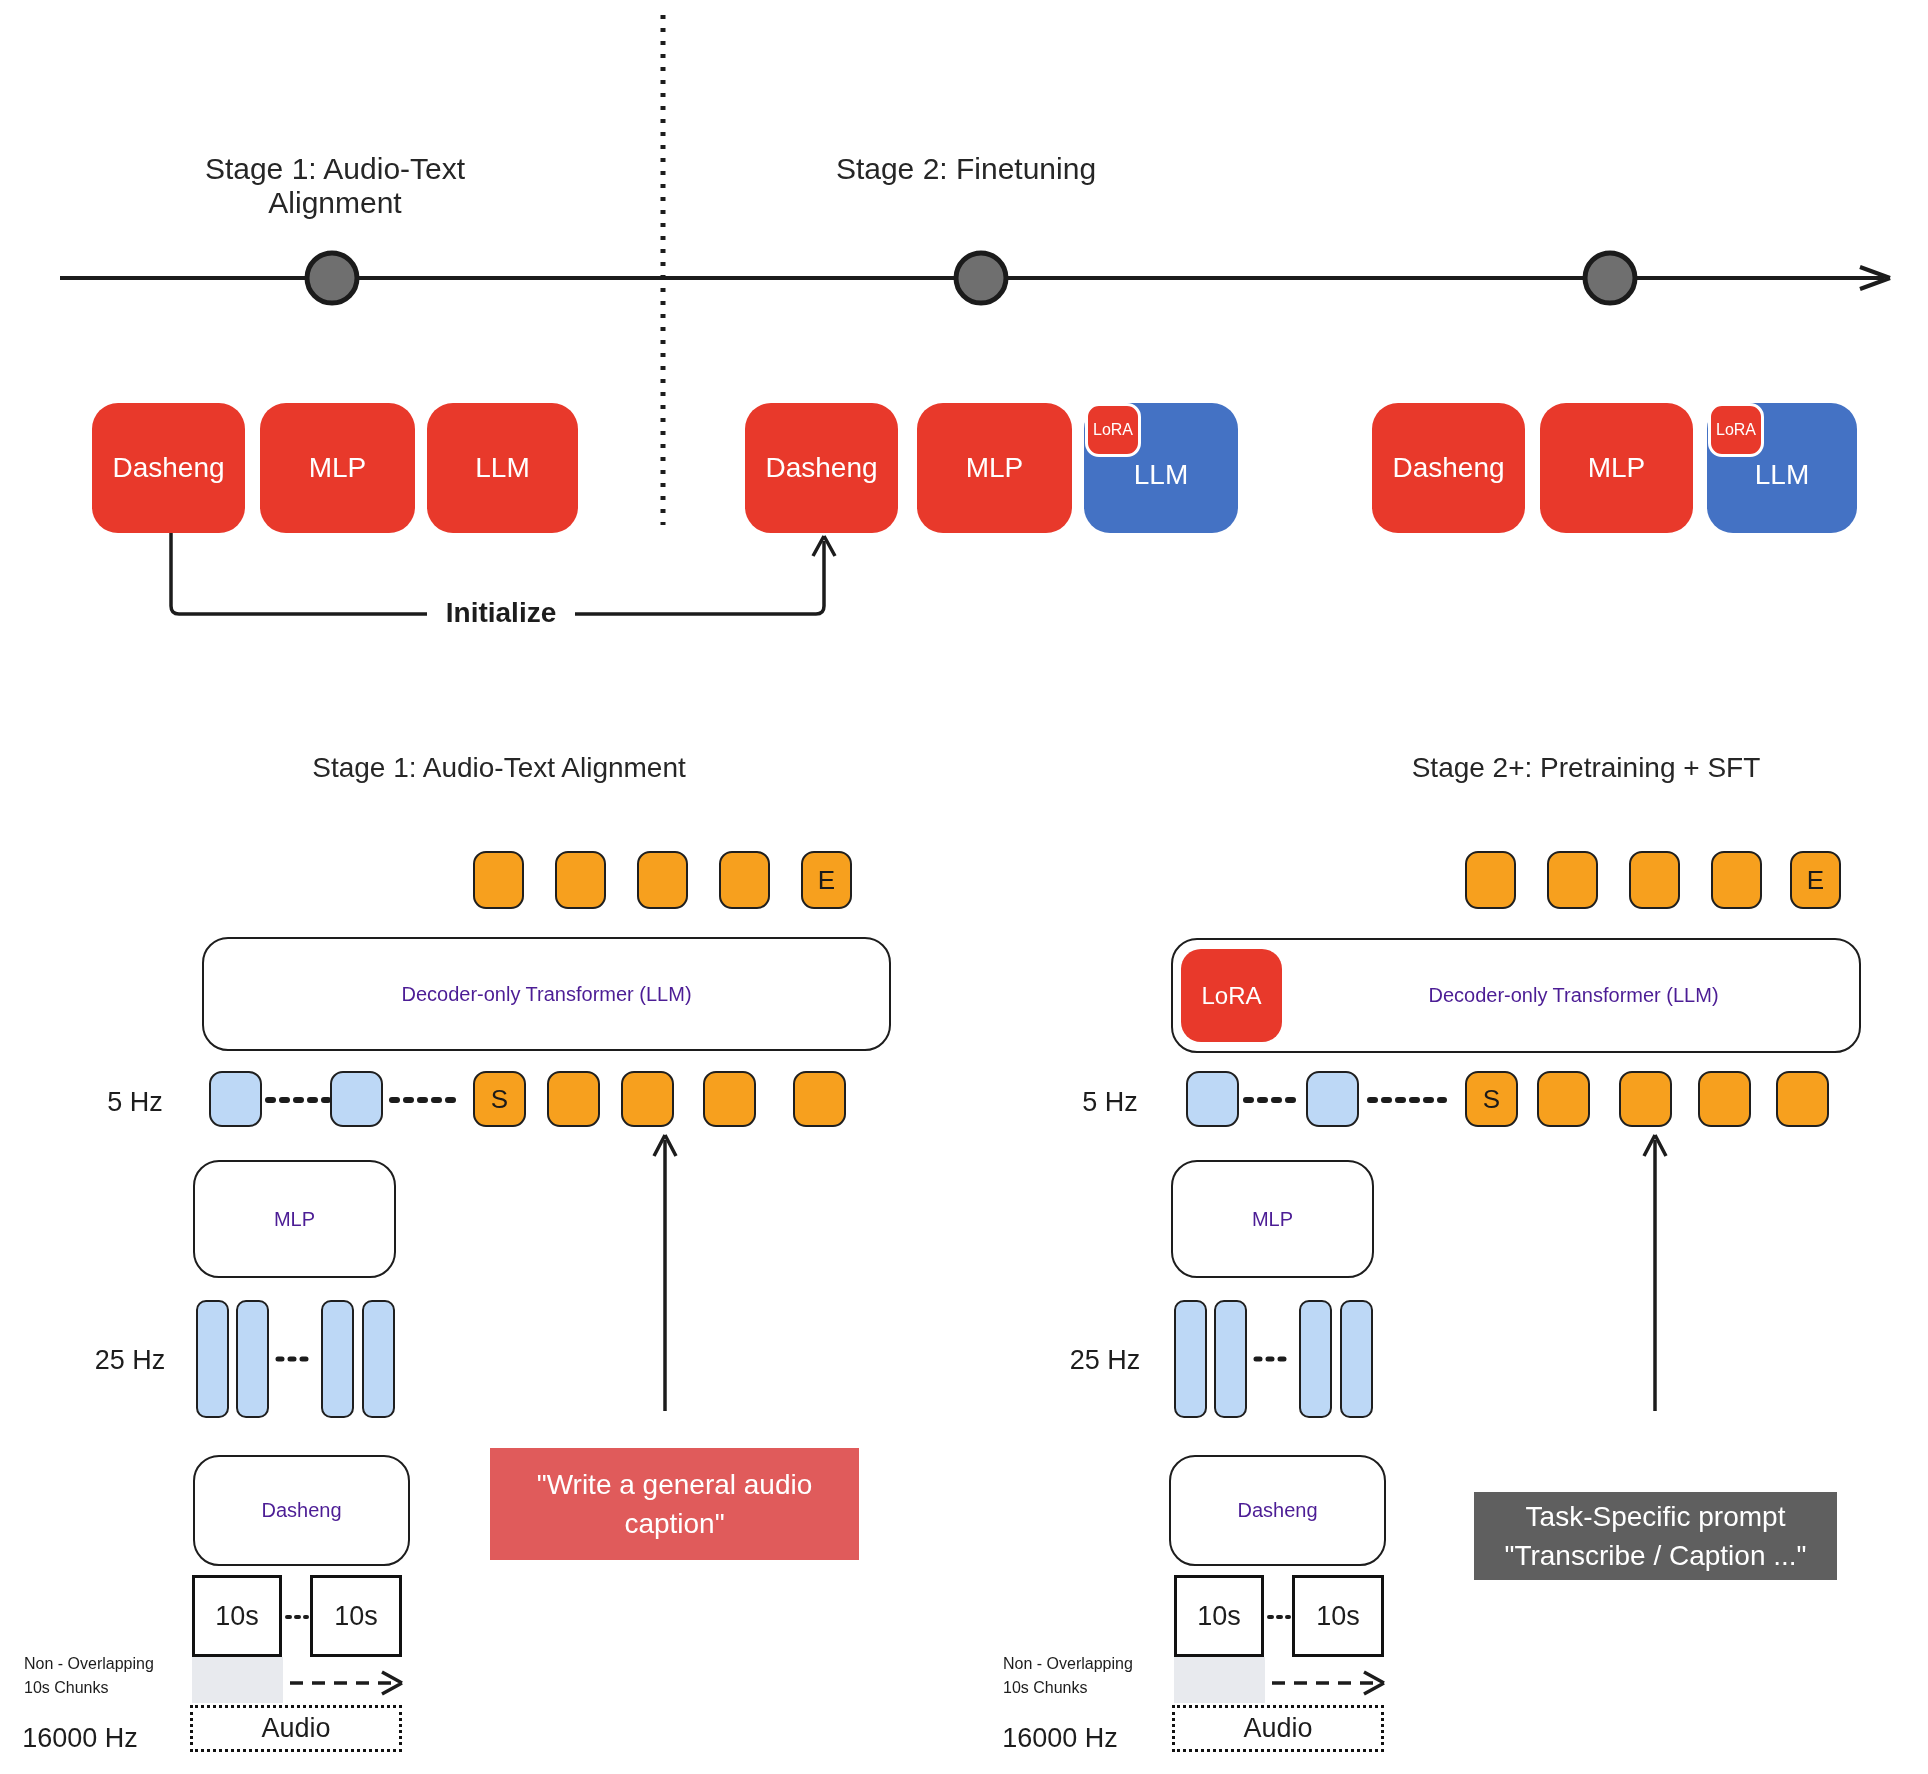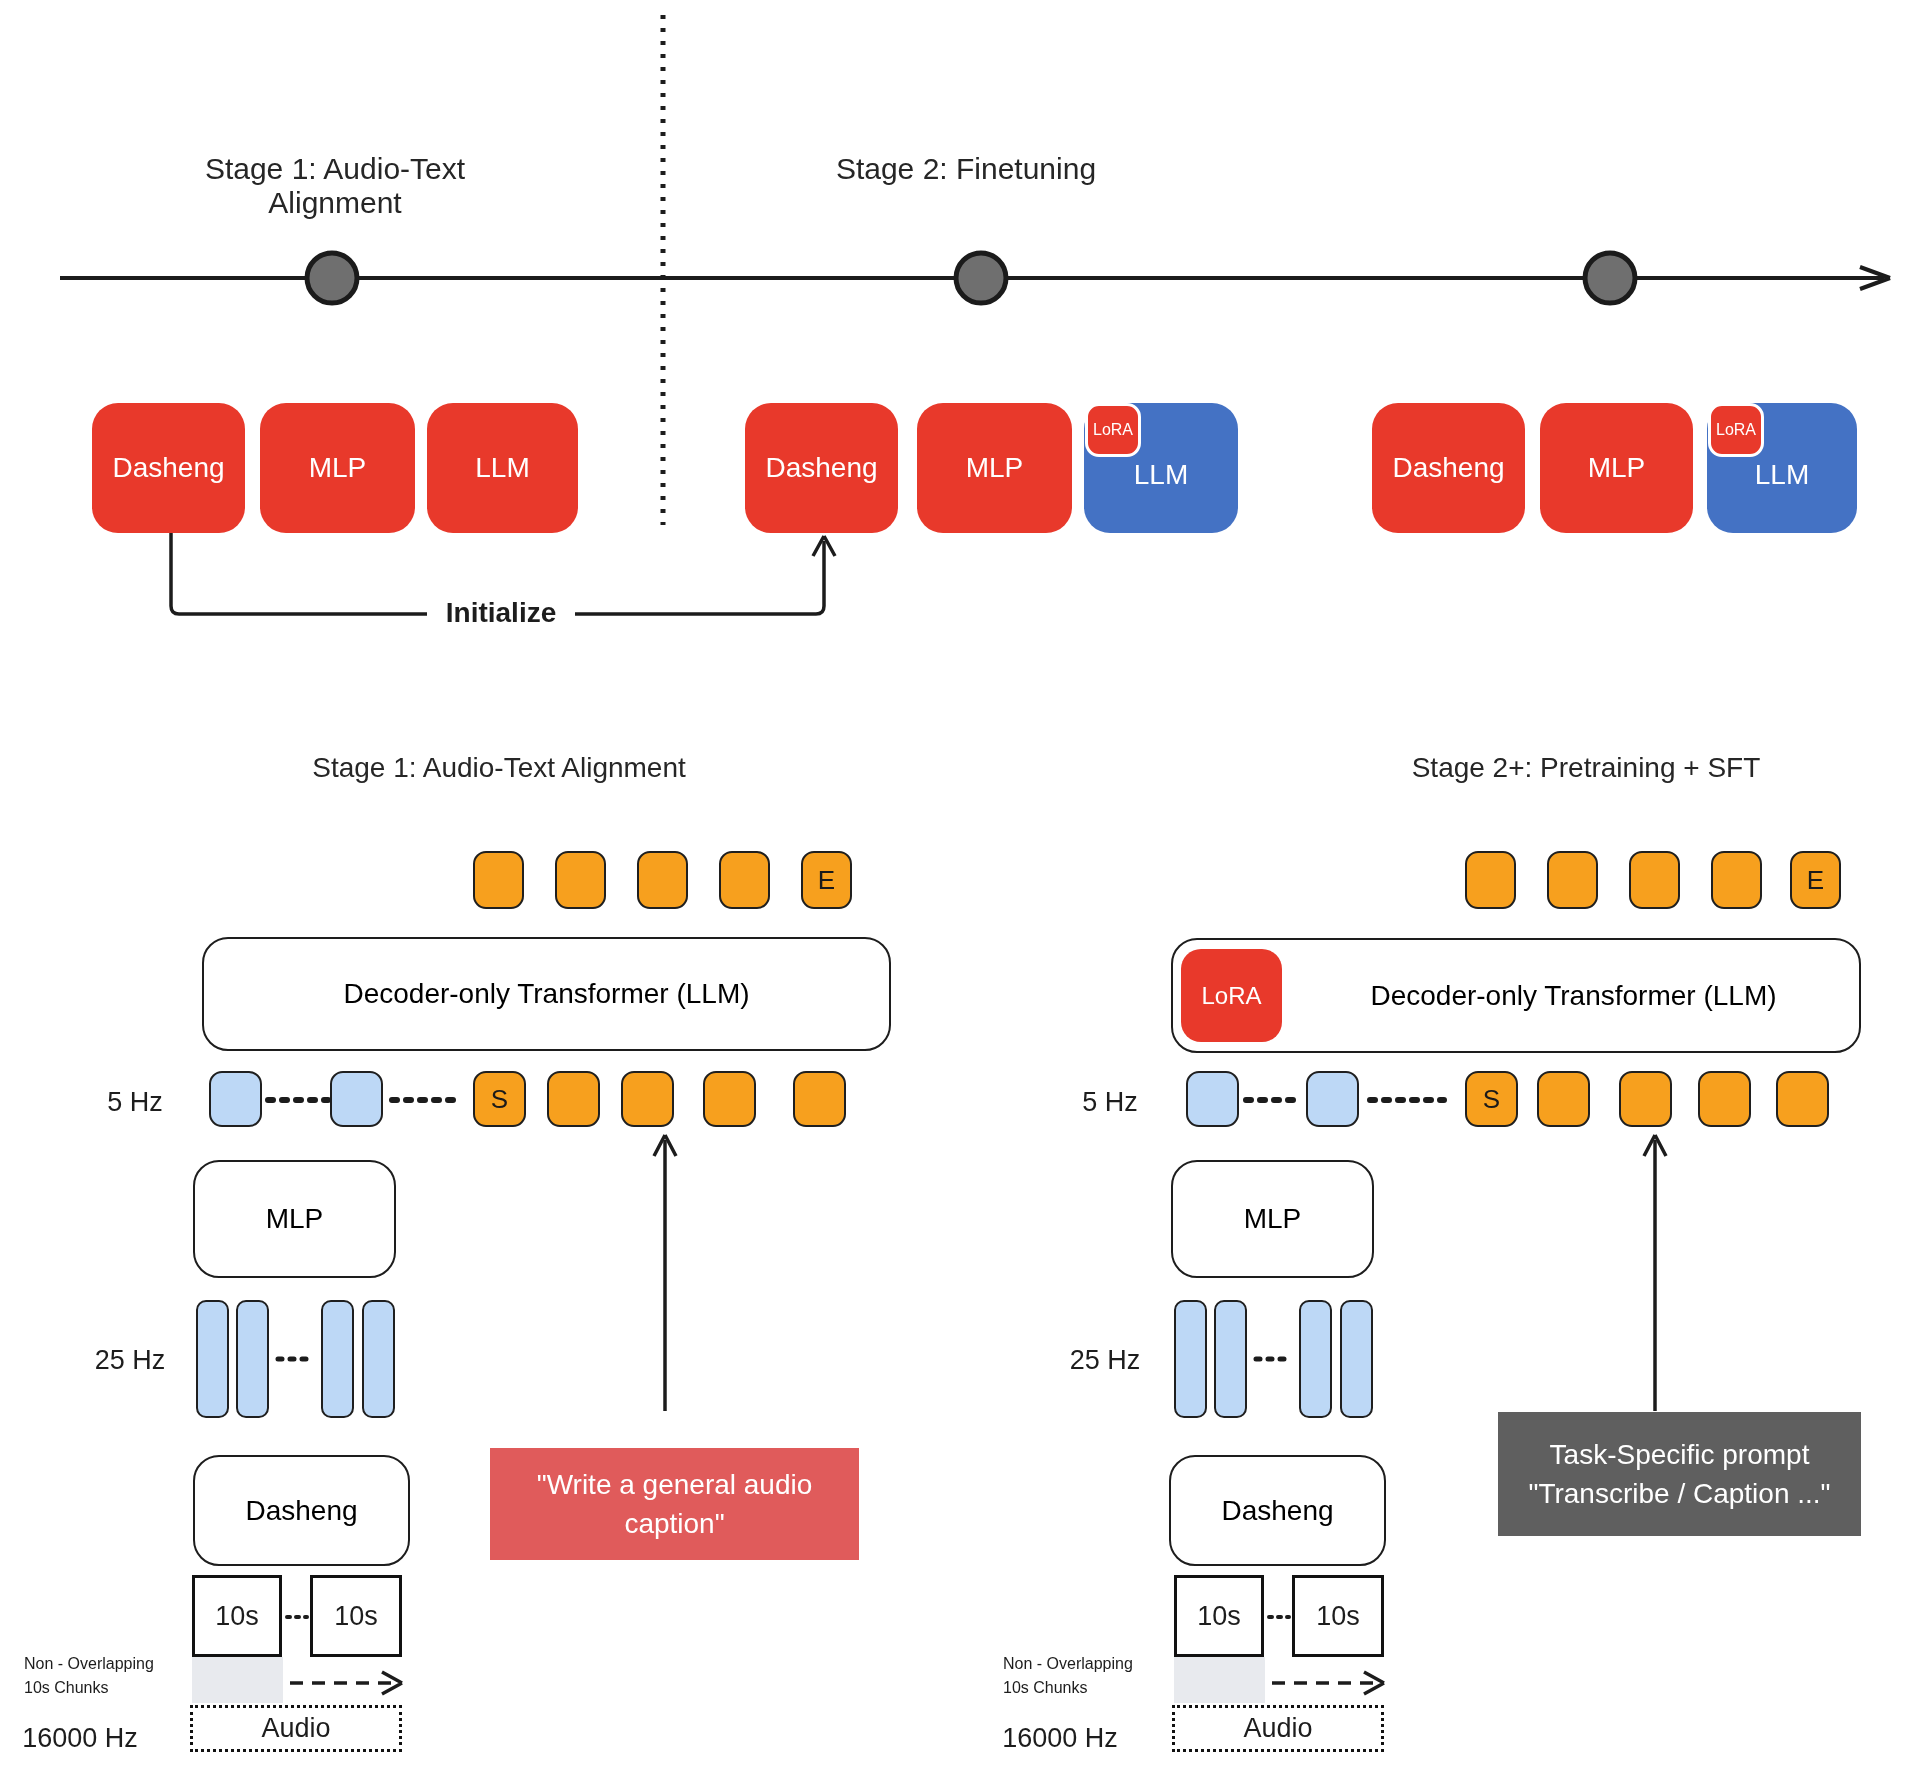--- a/index.html
+++ b/index.html
@@ -16,21 +16,21 @@
        border:3px solid #fff;border-radius:14px;color:#fff;font-size:16px;display:flex;
        align-items:center;justify-content:center;box-sizing:border-box;}
   .init-label{position:absolute;z-index:3;background:#fff;font-size:28px;color:#1d1d1d;
        text-align:center;padding:0 4px;}
   .token{position:absolute;z-index:2;width:51px;height:58px;background:var(--orange);
        border:2px solid #1f1f1f;border-radius:13px;display:flex;align-items:center;
        justify-content:center;font-size:26px;color:#1a1a1a;box-sizing:border-box;}
   .token.r5{width:53px;height:56px;}
   .token.blue-token{background:var(--light_blue);}
   .outline-box{position:absolute;z-index:2;background:#fff;border:2.5px solid #1d1d1d;
-       display:flex;align-items:center;justify-content:center;font-size:28px;color:#000000;
+       display:flex;align-items:center;justify-content:center;font-size:20px;color:#4c1d95;
        box-sizing:border-box;}
   .rounded{border-radius:26px;}
   .bar{position:absolute;z-index:2;width:33px;height:118px;background:var(--light_blue);
        border:2px solid #1f1f1f;border-radius:10px;box-sizing:border-box;}
   .freq{position:absolute;z-index:2;font-size:27px;color:#1d1d1d;text-align:center;}
   .sq{position:absolute;z-index:2;background:#fff;border:3px solid #111;display:flex;
        align-items:center;justify-content:center;font-size:27px;color:#1d1d1d;box-sizing:border-box;}
   .gray-chunk{position:absolute;z-index:2;background:var(--chunk_gray);}
   .audio-box{position:absolute;z-index:2;background:#fff;border:3px dotted #111;display:flex;
        align-items:center;justify-content:center;font-size:27px;color:#1d1d1d;box-sizing:border-box;}
@@ -182,18 +182,18 @@
 
   <div class="sq" style="left:1174px;top:1575px;width:90px;height:82px;">10s</div>
   <div class="sq" style="left:1292px;top:1575px;width:92px;height:82px;">10s</div>
   <div class="gray-chunk" style="left:1174px;top:1657px;width:91px;height:46px;"></div>
   <div class="note" style="left:1003px;top:1655px;">Non - Overlapping</div>
   <div class="note" style="left:1003px;top:1679px;">10s Chunks</div>
 
   <div class="audio-box" style="left:1172px;top:1705px;width:212px;height:47px;">Audio</div>
   <div class="freq" style="left:995px;top:1723px;width:130px;">16000 Hz</div>
 
-  <div class="prompt gray" style="left:1474px;top:1412px;width:363px;height:124px;margin-left:24px;">
+  <div class="prompt gray" style="left:1474px;top:1492px;width:363px;height:88px;">
     <span>Task-Specific prompt</span>
     <span>"Transcribe / Caption ..."</span>
   </div>
 
 </div>
 
 </body></html>

